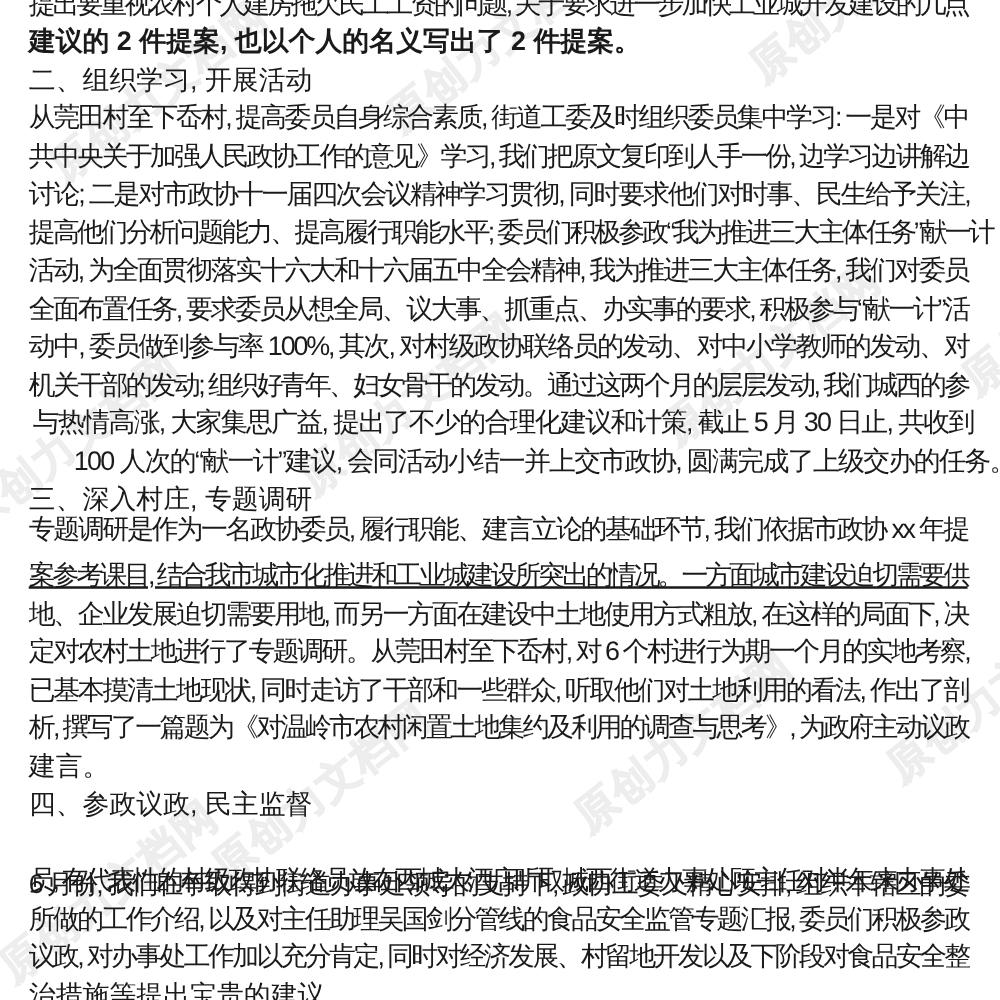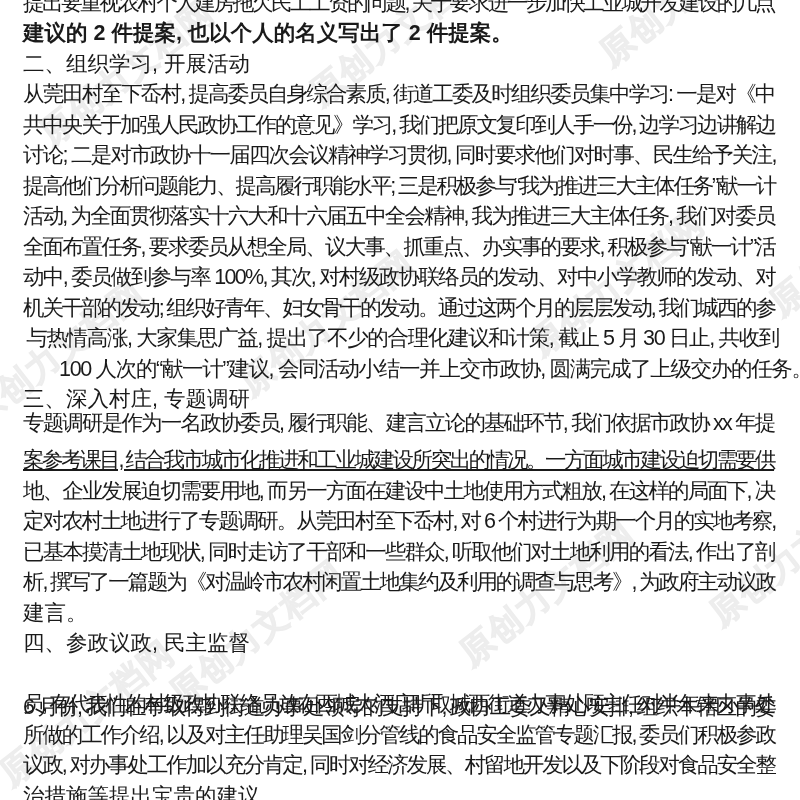--- a/index.html
+++ b/index.html
@@ -86,21 +86,21 @@
     <div class="wm" style="left:-10px; top:760px;">原创力文档网</div>
   </div>
 
   <div id="doc-body">
     <div class="line clip-top just" style="top: -12px; letter-spacing: -2.425px;">提出要重视农村个人建房拖欠民工工资的问题, 关于要求进一步加快工业城开发建设的几点</div>
     <div class="line" style="top:18px;font-weight:bold;">建议的 2 件提案, 也以个人的名义写出了 2 件提案。</div>
     <div class="line" style="top:48.5px;">二、组织学习, 开展活动</div>
     <div class="line just" style="top: 79px; letter-spacing: -1.857px;">从莞田村至下岙村, 提高委员自身综合素质, 街道工委及时组织委员集中学习: 一是对《中</div>
     <div class="line just" style="top: 109.5px; letter-spacing: -2.122px;">共中央关于加强人民政协工作的意见》学习, 我们把原文复印到人手一份, 边学习边讲解边</div>
     <div class="line just" style="top: 140px; letter-spacing: -1.732px;">讨论; 二是对市政协十一届四次会议精神学习贯彻, 同时要求他们对时事、民生给予关注,</div>
-    <div class="line just" style="top: 170.5px; letter-spacing: -2.171px;">提高他们分析问题能力、提高履行职能水平; 三是积极参与“我为推进三大主体任务”献一计</div>
+    <div class="line just" style="top: 170.5px; letter-spacing: -2.171px;">提高他们分析问题能力、提高履行职能水平; 委员们积极参政“我为推进三大主体任务”献一计</div>
     <div class="line just" style="top: 201px; letter-spacing: -1.857px;">活动, 为全面贯彻落实十六大和十六届五中全会精神, 我为推进三大主体任务, 我们对委员</div>
     <div class="line just" style="top: 231.5px; letter-spacing: -1.905px;">全面布置任务, 要求委员从想全局、议大事、抓重点、办实事的要求, 积极参与“献一计”活</div>
     <div class="line just" style="top: 262px; letter-spacing: -1.682px;">动中, 委员做到参与率 100%, 其次, 对村级政协联络员的发动、对中小学教师的发动、对</div>
     <div class="line just" style="top: 292.5px; letter-spacing: -2.122px;">机关干部的发动; 组织好青年、妇女骨干的发动。通过这两个月的层层发动, 我们城西的参</div>
     <div class="line just" style="top: 323px; letter-spacing: -1.34px; text-align: right;">与热情高涨, 大家集思广益, 提出了不少的合理化建议和计策, 截止 5 月 30 日止, 共收到</div>
     <div class="line just" style="top: 353.5px; letter-spacing: -1.326px; margin-left: 36px;">100 人次的“献一计”建议, 会同活动小结一并上交市政协, 圆满完成了上级交办的任务。</div>
     <div class="line" style="top:384px;">三、深入村庄, 专题调研</div>
     <div class="line just" style="top: 408px; letter-spacing: -1.814px;">专题调研是作为一名政协委员, 履行职能、建言立论的基础环节, 我们依据市政协 xx 年提</div>
     <div class="line just" style="top: 445px; letter-spacing: -2.425px; text-decoration: underline;">案参考课目, 结合我市城市化推进和工业城建设所突出的情况。一方面城市建设迫切需要供</div>
     <div class="line just" style="top: 475.5px; letter-spacing: -1.857px;">地、企业发展迫切需要用地, 而另一方面在建设中土地使用方式粗放, 在这样的局面下, 决</div>

